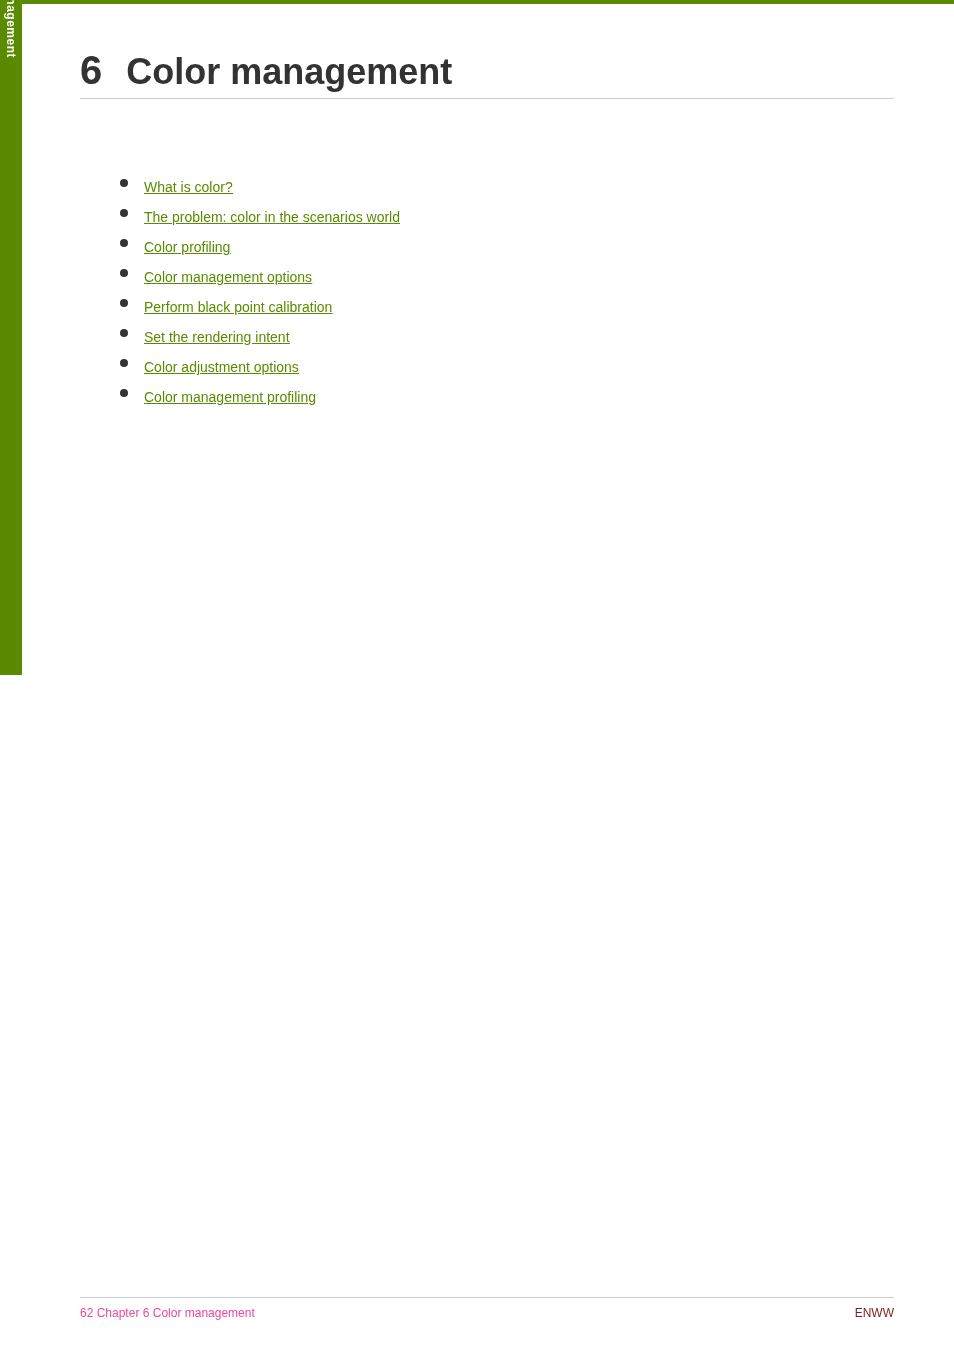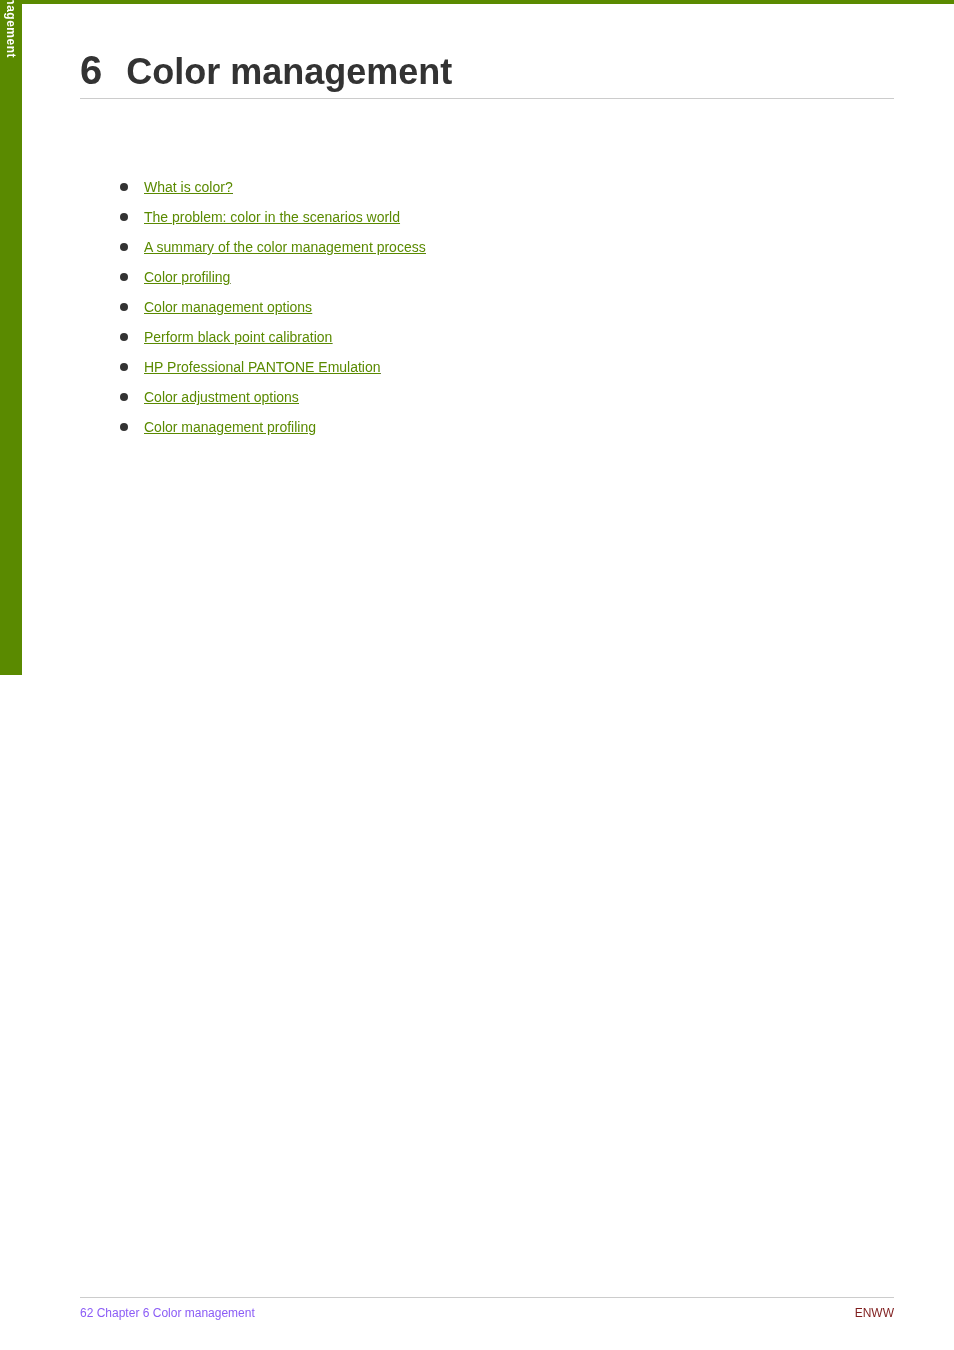--- a/index.html
+++ b/index.html
@@ -96,21 +96,20 @@
     
     .toc-list {
       list-style: none;
       margin-top: 80px;
       margin-left: 40px;
     }
 
     .toc-list li {
       margin-bottom: 14px;
       display: flex;
-      align-items: center;
       text-decoration: underline;
     }
 
     .bullet {
       width: 8px;
       height: 8px;
       border-radius: 50%;
       background: #333333;
       margin-right: 16px;
       flex-shrink: 0;
@@ -130,21 +129,21 @@
       right: 60px;
       display: flex;
       justify-content: space-between;
       align-items: center;
       border-top: 1px solid #cccccc;
       padding-top: 8px;
     }
 
     .footer-left {
       font-size: 12px;
-      color: #8b5cf6;
+      color: #ec4899;
     }
 
     .footer-right {
       font-size: 12px;
       color: #7f1d1d;
     }
   </style>
 </head>
 <body>
 
@@ -165,37 +164,33 @@
     <li>
       <span class="bullet"></span>
       <a href="#">What is color?</a>
     </li>
     <li>
       <span class="bullet"></span>
       <a href="#">The problem: color in the scenarios world</a>
     </li>
     <li>
       <span class="bullet"></span>
-      <a href="#">A summary of the color management process</a>
-    </li>
-    <li>
-      <span class="bullet"></span>
       <a href="#">Color profiling</a>
     </li>
     <li>
       <span class="bullet"></span>
       <a href="#">Color management options</a>
     </li>
     <li>
       <span class="bullet"></span>
       <a href="#">Perform black point calibration</a>
     </li>
     <li>
       <span class="bullet"></span>
-      <a href="#">HP Professional PANTONE Emulation</a>
+      <a href="#">Set the rendering intent</a>
     </li>
     <li>
       <span class="bullet"></span>
       <a href="#">Color adjustment options</a>
     </li>
     <li>
       <span class="bullet"></span>
       <a href="#">Color management profiling</a>
     </li>
   </ul>

